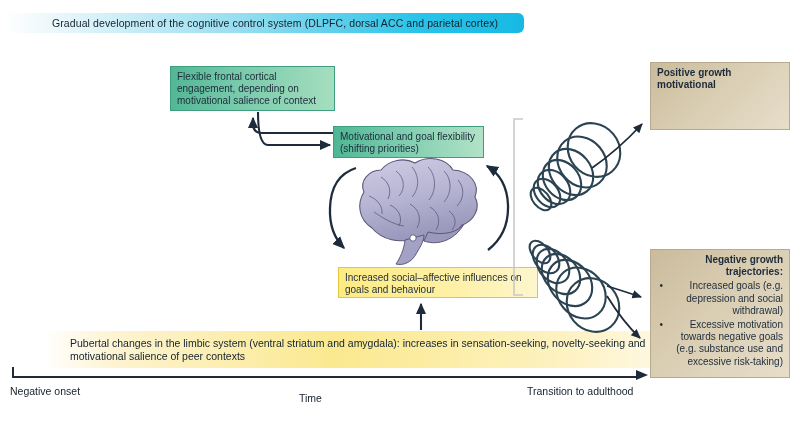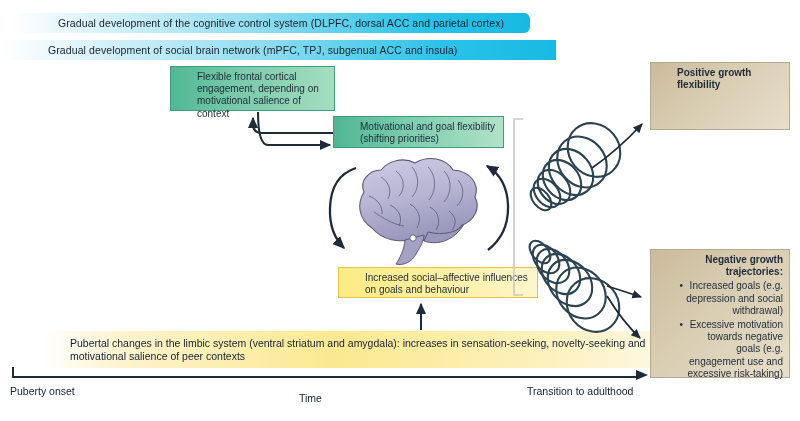--- a/index.html
+++ b/index.html
@@ -13,45 +13,45 @@
   
   .topbar{
     position:absolute;height:20px;
     background:linear-gradient(to right,#ffffff 0%,#eaf7fb 10%,#8fdcef 48%,#29c3e8 80%,#17b9e3 100%);
     display:flex;align-items:center;
   }
   .topbar .txt{
     position:absolute;left:48px;white-space:nowrap;
     font-size:10.5px;color:#14222f;letter-spacing:.1px;
   }
-  #bar-cognitive{left:10px;top:13px;width:520px;border-radius:6px;}
+  #bar-cognitive{left:4px;top:13px;width:520px;border-radius:6px;}
   #bar-social{left:0;top:40px;width:556px;}
 
   
   #bar-pubertal{
     position:absolute;left:0;top:331px;width:640px;height:37px;
     background:linear-gradient(to right,#ffffff 0%,#fdf3cf 12%,#fbe98f 46%,#fdf2c2 82%,#fefaea 100%);
     margin-left:42px;
   }
   #bar-pubertal .txt{
     position:absolute;left:28px;top:6px;width:590px;
     font-size:10.5px;line-height:13px;color:#14222f;
   }
 
   
-  .box{position:absolute;box-sizing:border-box;padding-left:20px;}
+  .box{position:absolute;box-sizing:border-box;}
   .box .inner{padding:4px 6px;font-size:10px;line-height:12.2px;}
 
   #box-flexible{
     left:170px;top:66px;width:165px;height:45px;
     background:linear-gradient(to right,#52b794 0%,#73c8a9 35%,#a5debf 100%);
     border:1px solid #3f9e7d;
   }
   #box-motivational{
-    left:333px;top:116px;width:171px;height:32px;
+    left:333px;top:126px;width:151px;height:32px;
     background:linear-gradient(to right,#4fb693 0%,#79cbad 40%,#b2e2c7 100%);
     border:1px solid #3f9e7d;
   }
   #box-increased{
     left:338px;top:267px;width:200px;height:31px;
     background:linear-gradient(to right,#fdeb83 0%,#fdf0a0 50%,#fdf6cd 100%);
     border:1px solid #e3c63d;
   }
 
   #box-positive{
@@ -90,63 +90,60 @@
   #overlay{position:absolute;left:0;top:0;width:800px;height:421px;pointer-events:none;}
 </style>
 </head>
 <body>
 
 <div class="stage">
 
   <div class="topbar" id="bar-cognitive">
     <span class="txt">Gradual development of the cognitive control system (DLPFC, dorsal ACC and parietal cortex)</span>
   </div>
-  <div class="topbar" id="bar-social">
-    <span class="txt">Gradual development of social brain network (mPFC, TPJ, subgenual ACC and insula)</span>
-  </div>
 
   <div id="bar-pubertal">
     <span class="txt">Pubertal changes in the limbic system (ventral striatum and amygdala): increases in sensation-seeking, novelty-seeking and motivational salience of peer contexts</span>
   </div>
 
   <div class="box" id="box-flexible">
     <div class="inner">Flexible frontal cortical engagement, depending on motivational salience of context</div>
   </div>
   <div class="box" id="box-motivational">
     <div class="inner">Motivational and goal flexibility (shifting priorities)</div>
   </div>
 
   <div class="box" id="box-increased">
     <div class="inner">Increased social–affective influences on goals and behaviour</div>
   </div>
 
   <div class="box" id="box-positive">
     <div class="inner">
-      <span class="box-title">Positive growth flexibility</span>
+      <span class="box-title">Positive growth motivational</span>
     </div>
   </div>
 
   <div class="box" id="box-negative">
     <div class="inner">
       <span class="box-title">Negative growth trajectories:</span>
       <div class="bullet-row">
         <span class="dot">•</span>
         <span class="btxt">Increased goals (e.g. depression and social withdrawal)</span>
       </div>
       <div class="bullet-row">
         <span class="dot">•</span>
-        <span class="btxt">Excessive motivation towards negative goals (e.g. engagement use and excessive risk-taking)</span>
+        <span class="btxt">Excessive motivation towards negative goals (e.g. substance use and excessive risk-taking)</span>
       </div>
     </div>
   </div>
 
   <div id="axis-line"></div>
   <div id="axis-origin-tick"></div>
   <div id="axis-arrowhead"></div>
-  <span class="axis-label" id="label-puberty">Puberty onset</span>
+  <span class="axis-label" id="label-puberty">Negative onset</span>
   <span class="axis-label" id="label-time">Time</span>
   <span class="axis-label" id="label-transition">Transition to adulthood</span>
 
   <svg id="overlay" viewBox="0 0 800 421">
     <defs>
       <marker id="ah" viewBox="0 0 10 10" refX="8" refY="5" markerWidth="6" markerHeight="6" orient="auto-start-reverse">
         <path d="M0,1 L9,5 L0,9 z" fill="#1d2b3a"></path>
       </marker>
       <linearGradient id="brainGrad" x1="0" y1="0" x2="0.3" y2="1">
         <stop offset="0%" stop-color="#ceccE4"></stop>

